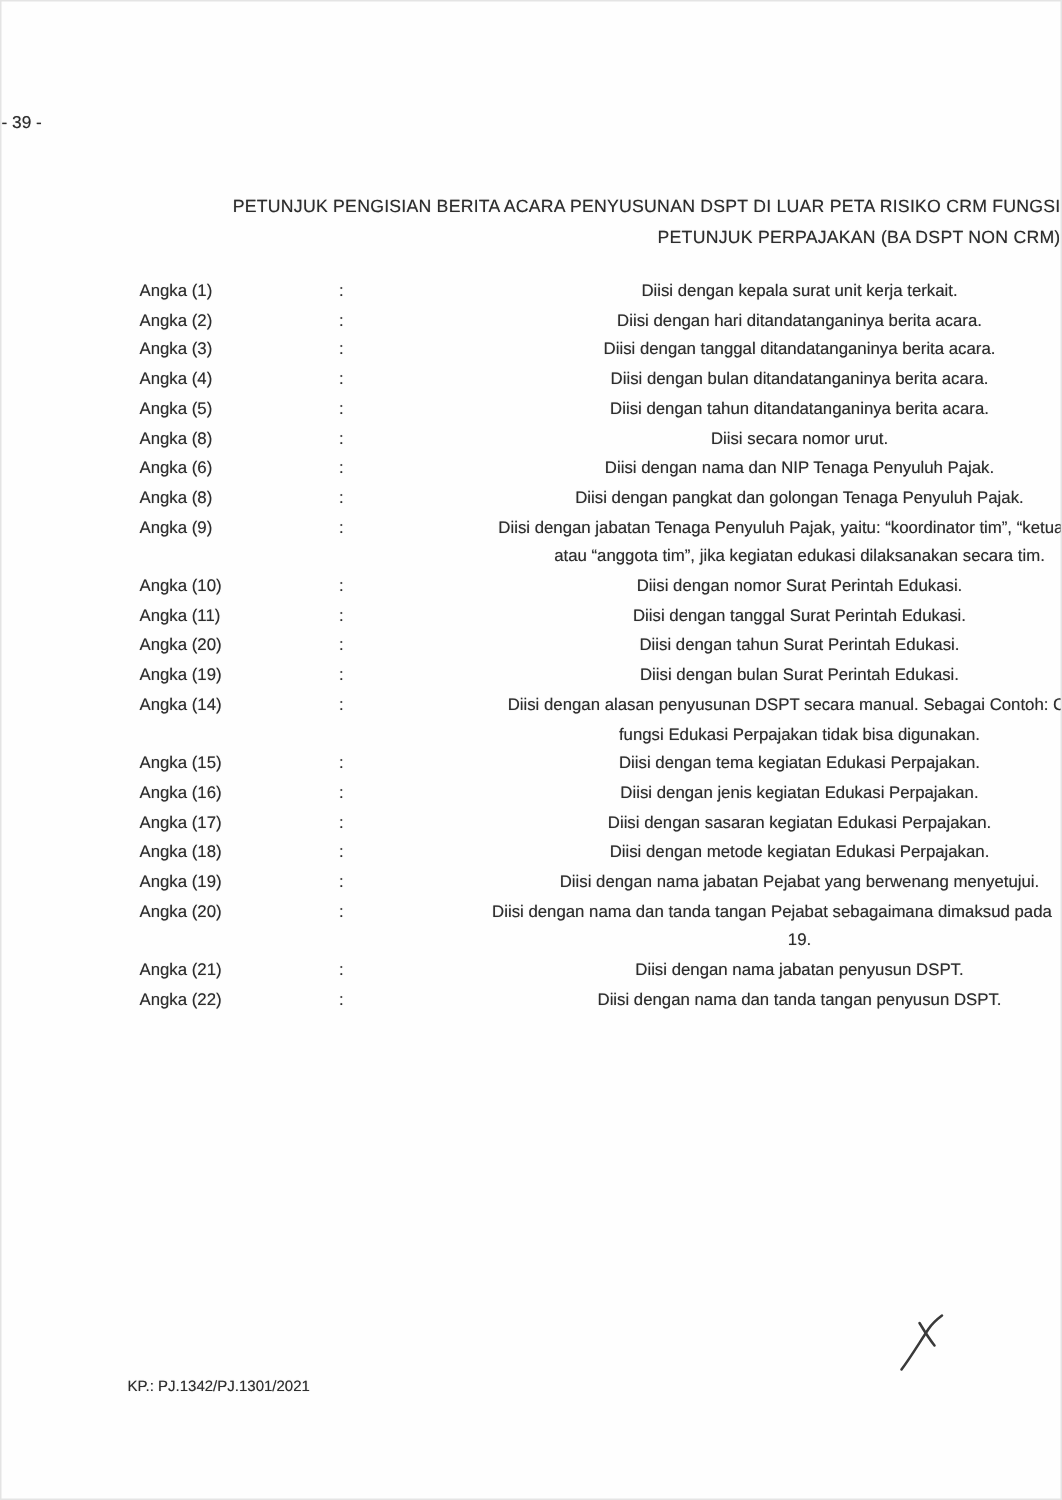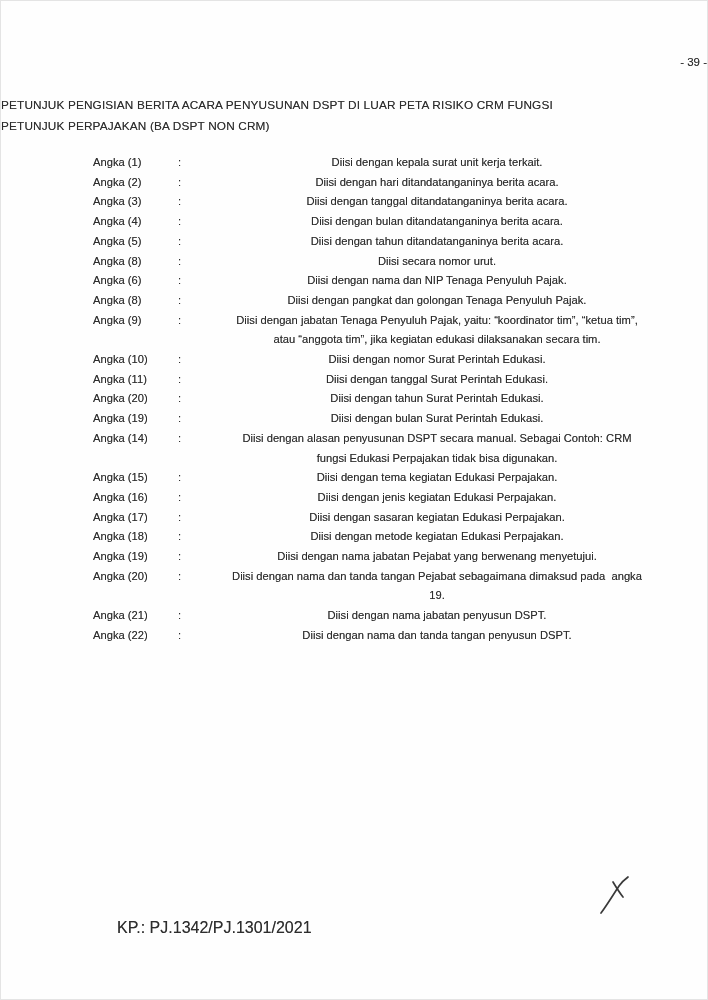--- a/index.html
+++ b/index.html
@@ -12,47 +12,46 @@
   .page {
     position: relative;
     width: 708px; height: 1000px;
     box-sizing: border-box;
     background: #fefefe;
     border: 1px solid #e4e4e4;
     overflow: hidden;
     text-shadow: 0 0 0.5px rgba(45,45,45,0.55); 
   }
   .page-number {
-    padding-top: 54px;
-    text-align: right;
+    padding-top: 74px;
+    text-align: left;
     font-size: 11.5px;
     line-height: 14px;
   }
   .doc-title {
-    margin-top: 26px;
-    text-align: left;
+    margin-top: 38px;
+    text-align: right;
     font-size: 11.8px;
     line-height: 21px;
     letter-spacing: 0.15px;
   }
   .list {
     margin-top: 16px;
     padding-left: 92px;
     font-size: 11.2px;
     line-height: 19.7px;
   }
-  .row { display: flex; align-items: flex-start; }
+  .row { display: flex; align-items: flex-start; gap: 48px; }
   .label { width: 85px; flex: none; }
   .colon { width: 19px; flex: none; }
   .desc  { width: 480px; flex: none; white-space: pre-wrap; text-align: center; }
   .footer {
     position: absolute;
     left: 84px; top: 918px;
-    font-size: 16px;
-    margin-left: 32px;
+    font-size: 10px;
   }
   .mark {
     position: absolute;
     left: 596px; top: 872px;
     text-shadow: none;
   }
 </style>
 </head>
 <body>
 

